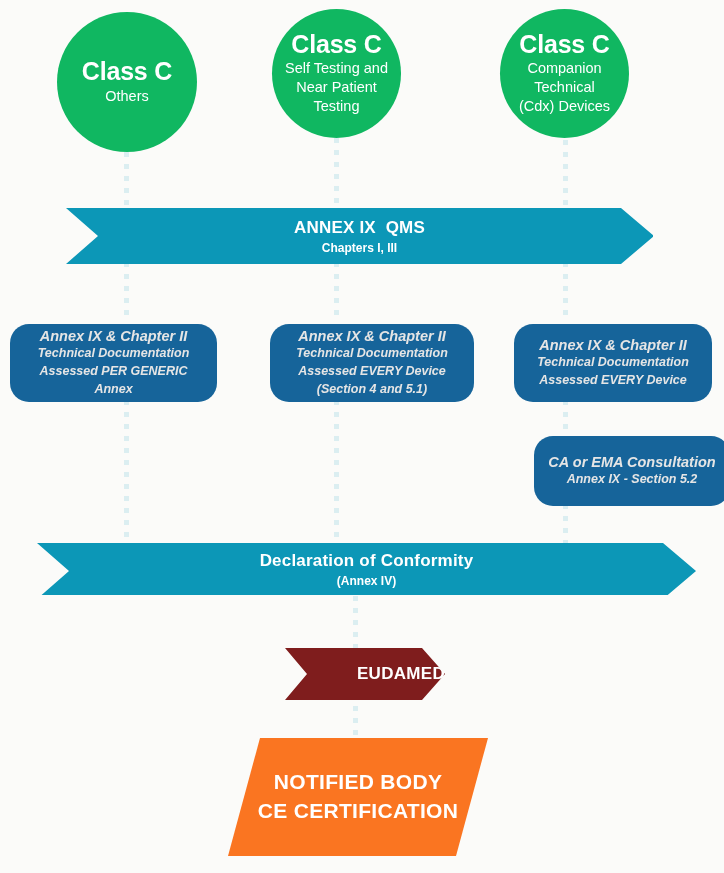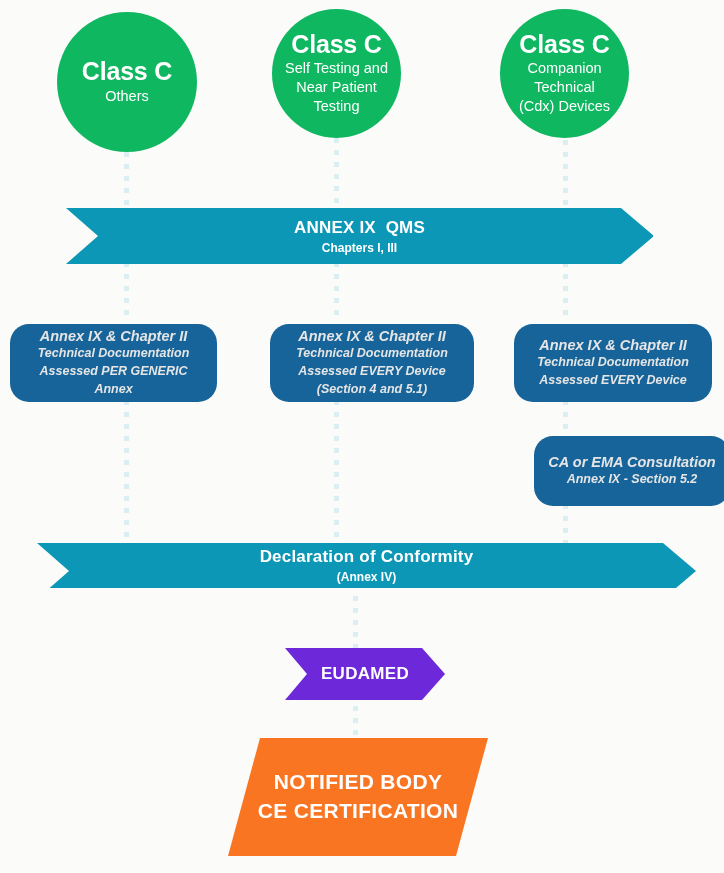--- a/index.html
+++ b/index.html
@@ -62,21 +62,21 @@
     position: absolute;
     display: flex;
     flex-direction: column;
     align-items: center;
     justify-content: center;
     text-align: center;
     color: #ffffff;
     box-sizing: border-box;
   }
   .ribbon.teal  { background: #0c97b7; }
-  .ribbon.olive { background: #6d28d9; }
+  .ribbon.olive { background: #7f1d1d; align-items: flex-end; }
   .ribbon .r-title {
     font-size: 17px;
     font-weight: bold;
     letter-spacing: 0.2px;
     white-space: pre;
   }
   .ribbon .r-sub {
     font-size: 12px;
     font-weight: bold;
     margin-top: 3px;
@@ -214,21 +214,21 @@
     </div>
   </div>
 
   <div class="rbox" style="left:514px; top:436px; width:196px; height:70px;margin-left:20px;">
     <div class="b-title">CA or EMA Consultation</div>
     <div>
       <div class="b-line">Annex IX - Section 5.2</div>
     </div>
   </div>
 
-  <div class="ribbon teal" style="left:37px; top:543px; width:659px; height:45px;
+  <div class="ribbon teal" style="left:37px; top:543px; width:659px; height:52px;
               clip-path: polygon(0 0, 659px 0, 659px 56px, 0 56px, 32px 28px);
               -webkit-clip-path: polygon(0 0, 659px 0, 659px 56px, 0 56px, 32px 28px);">
     <div class="r-title">Declaration of Conformity</div>
     <div class="r-sub">(Annex IV)</div>
   </div>
   <div style="position:absolute; left:663px; top:543px; width:33px; height:56px;
               background:#fbfbf9;
               clip-path: polygon(0 0, 33px 0, 33px 56px, 0 56px, 33px 28px);
               -webkit-clip-path: polygon(0 0, 33px 0, 33px 56px, 0 56px, 33px 28px);"></div>
 

